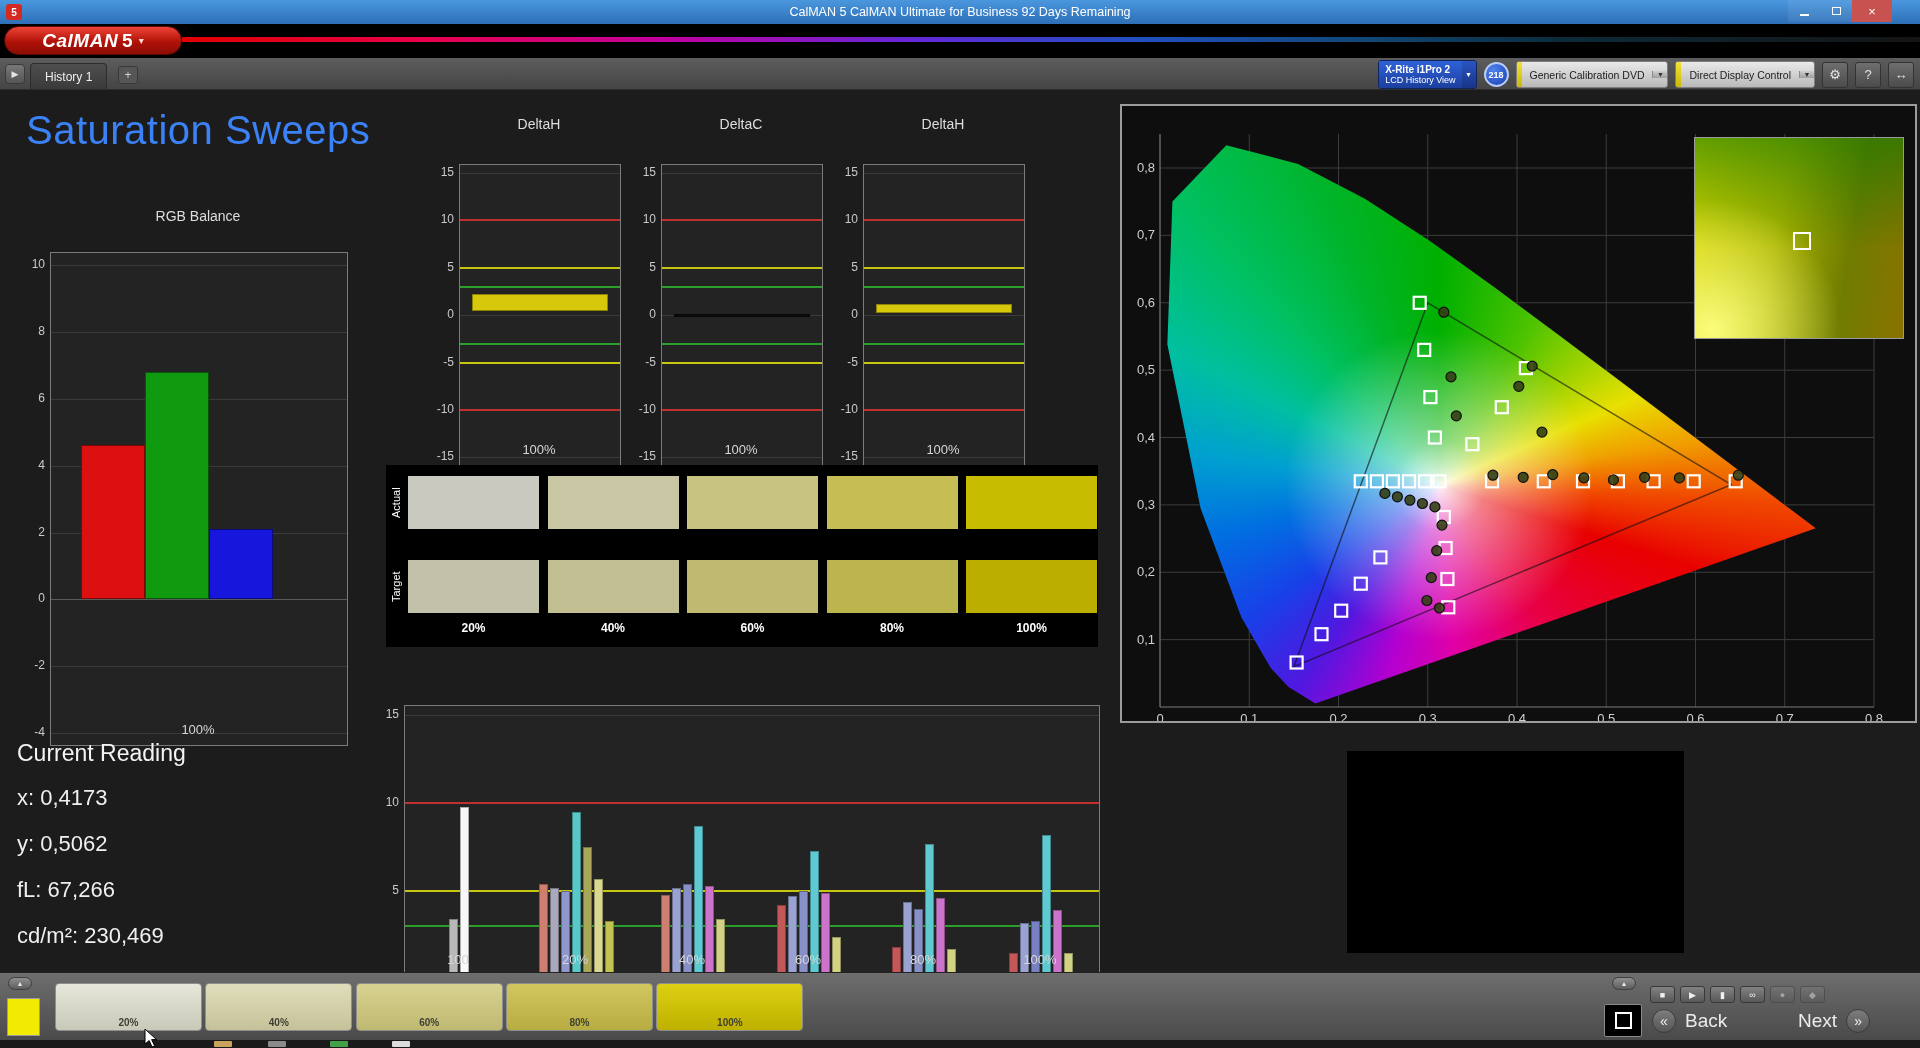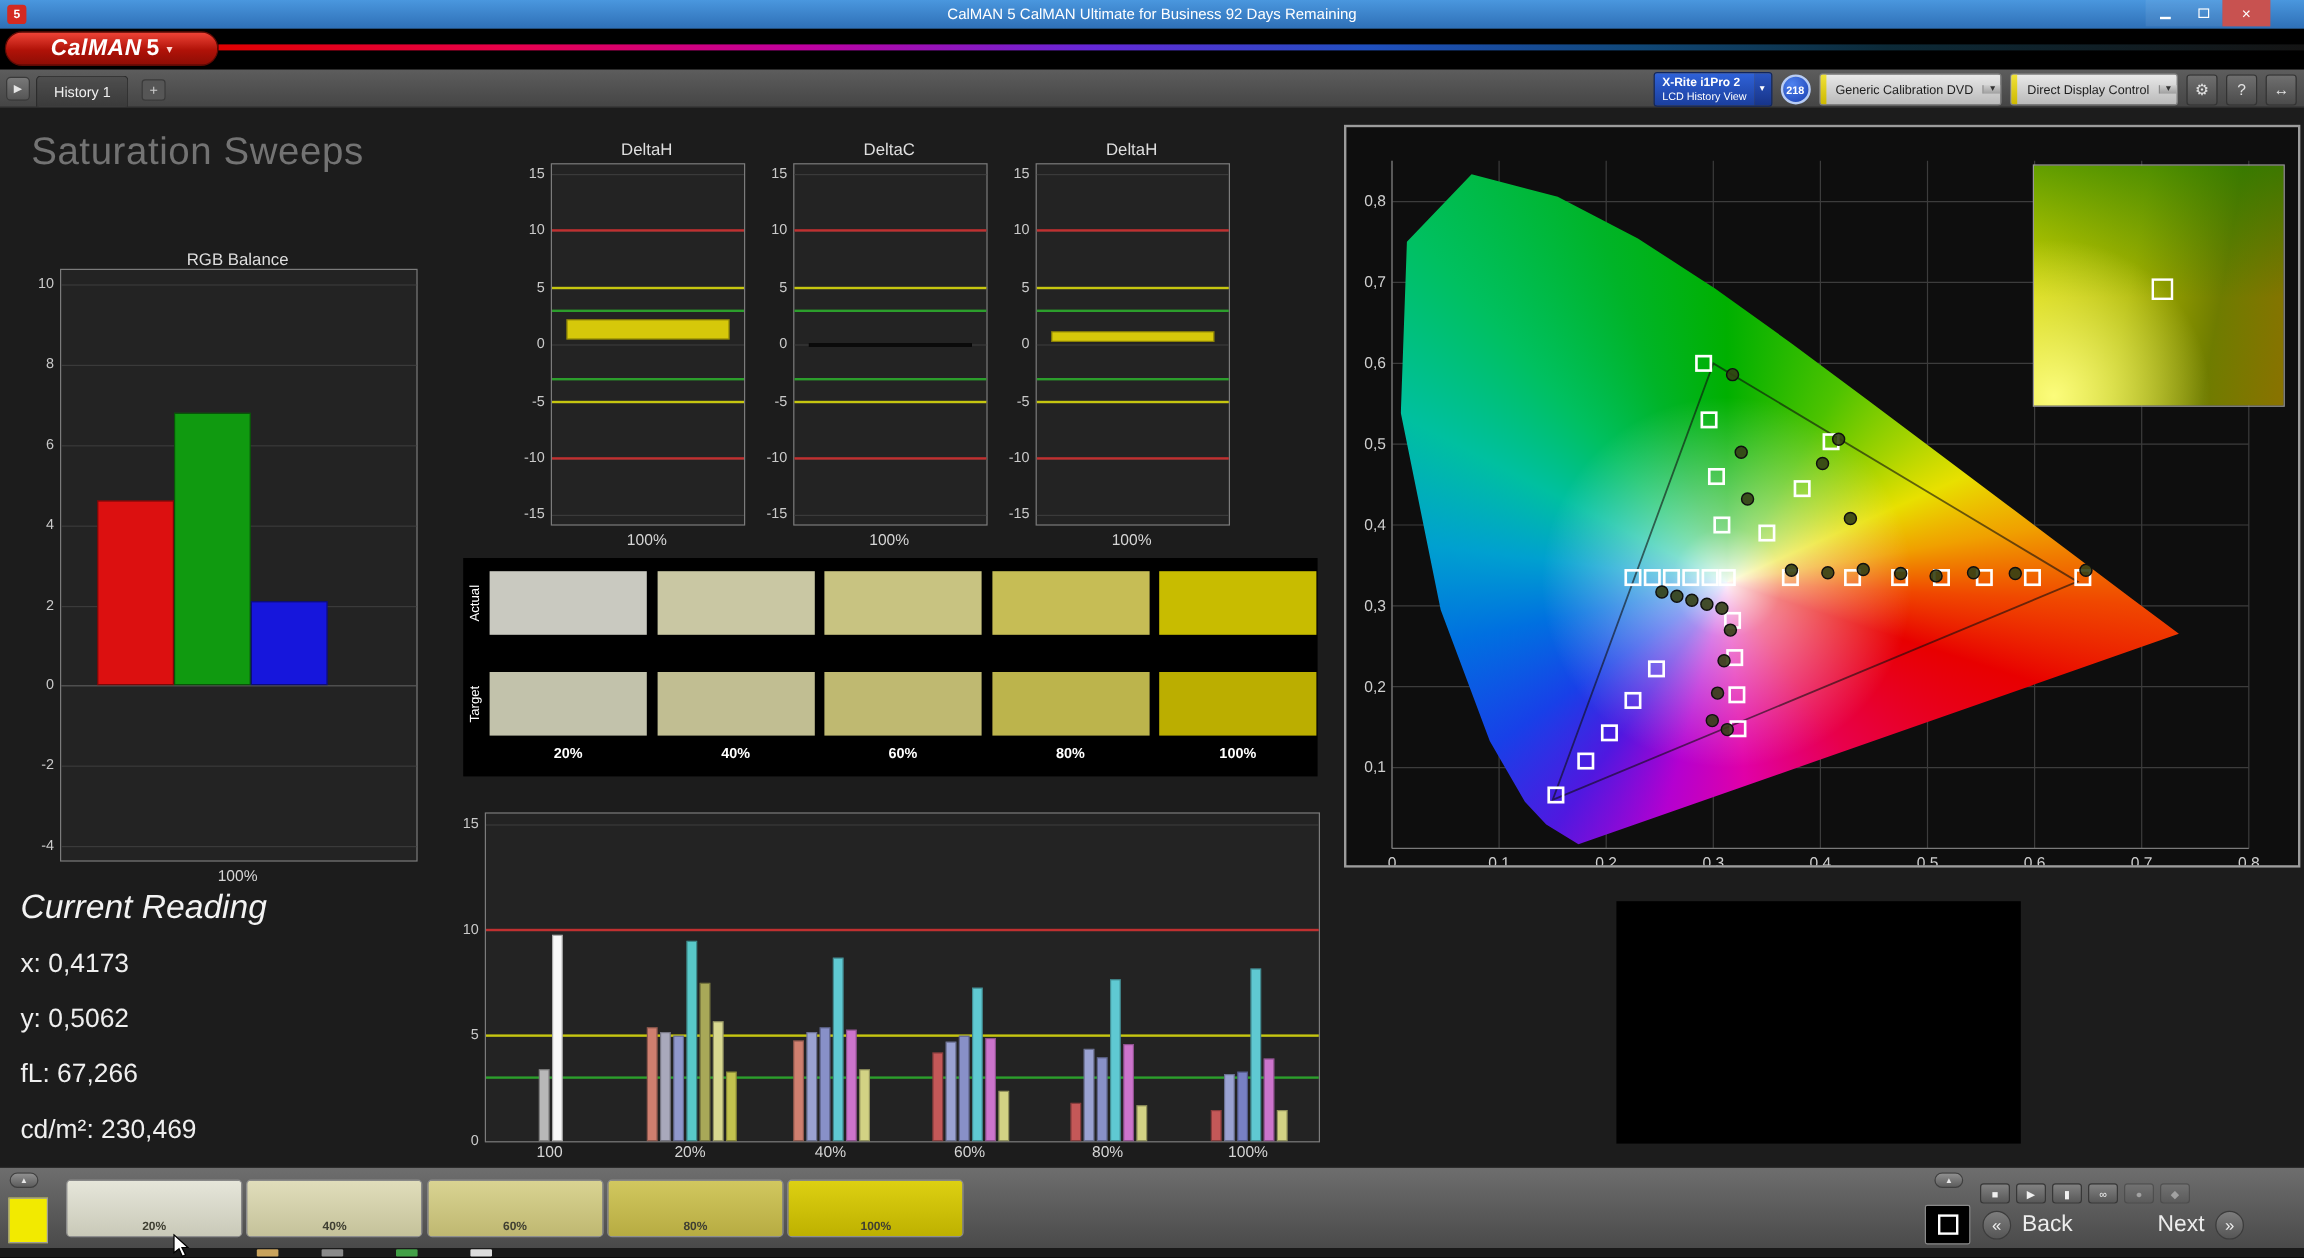--- a/index.html
+++ b/index.html
@@ -36,24 +36,24 @@
   .dd{width:14px;display:flex;align-items:center;justify-content:center;background:linear-gradient(180deg,#2a55c0,#173489);color:#fff;font-size:7px;}
   .dd.dark{background:linear-gradient(180deg,#cfcfcf,#9f9f9f);color:#333;border-left:1px solid #8a8a8a;}
   #badge{width:25px;height:25px;border-radius:50%;background:radial-gradient(circle at 35% 30%,#4f83f0,#1a3fb0);border:2px solid #b8cdf5;color:#fff;font-size:9px;font-weight:bold;display:flex;align-items:center;justify-content:center;box-sizing:border-box;}
   .src-btn{height:27px;display:flex;align-items:center;border:1px solid #7e7e7e;border-radius:3px;overflow:hidden;background:linear-gradient(180deg,#e9e9e9,#b9b9b9);box-sizing:border-box;}
   .stripe{width:5px;align-self:stretch;background:linear-gradient(180deg,#f0e23a,#cdb800);}
   .src-label{padding:0 8px;font-size:10.5px;color:#1d1d1d;white-space:nowrap;}
   .icon-btn{width:26px;height:26px;border-radius:3px;background:linear-gradient(180deg,#6f6f6f,#4b4b4b);border:1px solid #333;color:#e3e3e3;font-size:13px;display:flex;align-items:center;justify-content:center;box-sizing:border-box;}
 
   
   #main{position:absolute;top:90px;left:0;right:0;height:882px;background:#1c1c1c;}
-  #page-title{position:absolute;left:26px;top:18px;font-size:32px;font-weight:300;color:#737373;letter-spacing:.5px;}
+  #page-title{position:absolute;left:26px;top:18px;font-size:40px;font-weight:300;color:#3b82f6;letter-spacing:.5px;}
 
   .chart-title{position:absolute;top:0;left:0;width:100%;text-align:center;font-size:14px;color:#dedede;}
-  .plot{position:absolute;background:#232323;border:1px solid #7b7b7b;box-sizing:content-box;}
+  .plot{position:absolute;background:#232323;border:1px solid #7b7b7b;box-sizing:content-box;margin-top:28px;}
   .hgrid{position:absolute;left:0;right:0;height:1px;background:#3a3a3a;}
   .refline{position:absolute;left:0;right:0;height:2px;}
   .ytick{position:absolute;left:-40px;width:34px;text-align:right;font-size:12px;color:#c9c9c9;}
   .xlabel{position:absolute;width:100%;text-align:center;font-size:13px;color:#d6d6d6;}
   .vbar{position:absolute;border:1px solid rgba(0,0,0,.45);box-sizing:border-box;}
   .deltabar{position:absolute;left:12px;right:12px;border:1px solid rgba(0,0,0,.35);box-sizing:border-box;}
 
   #rgb-chart{position:absolute;left:50px;top:118px;width:296px;height:650px;}
   #rgb-plot{top:16px;left:0;width:296px;height:492px;}
   #rgb-chart .xlabel{top:514px;}
@@ -91,21 +91,21 @@
   #cie-inset{position:absolute;left:572px;top:31px;width:208px;height:200px;border:1px solid #999;
     background:
       radial-gradient(circle at 8% 96%, rgba(255,255,130,.95), rgba(255,255,130,0) 48%),
       linear-gradient(180deg, rgba(20,120,0,.6), rgba(20,120,0,0) 55%),
       linear-gradient(100deg,#d8d800 0%,#aab400 40%,#6f7c00 72%,#8a7200 100%);}
   #inset-marker{position:absolute;left:47%;top:47%;width:14px;height:14px;border:2px solid #fff;}
 
   #preview-rect{position:absolute;left:1347px;top:661px;width:337px;height:202px;background:#000;}
 
   #current-reading{position:absolute;left:17px;top:650px;}
-  #cr-heading{font-size:28px;font-weight:300;color:#f3f3f3;margin:0 0 18px 0;font-style:italic;}
+  #cr-heading{font-size:23px;font-weight:300;color:#f3f3f3;margin:0 0 18px 0;}
   .cr-line{font-size:22px;color:#efefef;margin-bottom:20px;}
 
   
   #bottombar{position:absolute;top:972px;left:0;right:0;height:68px;background:linear-gradient(180deg,#6e6e6e,#4a4a4a);border-top:1px solid #222;box-sizing:border-box;}
   .up-btn{position:absolute;top:4px;width:24px;height:13px;border-radius:7px;background:linear-gradient(180deg,#909090,#5c5c5c);border:1px solid #3f3f3f;color:#e8e8e8;font-size:8px;display:flex;align-items:center;justify-content:center;box-sizing:border-box;}
   #up-left{left:8px;} #up-right{left:1612px;}
   #cur-color{position:absolute;left:7px;top:25px;width:33px;height:38px;border:1px solid #9a9a9a;box-sizing:border-box;}
   #bottom-swatches{position:absolute;left:55px;top:10px;width:760px;height:48px;}
   .bswatch{position:absolute;top:0;width:147px;height:48px;border:1px solid #8e8e8e;border-radius:4px;box-sizing:border-box;}
   .bslabel{position:absolute;bottom:2px;left:0;width:100%;text-align:center;font-size:10px;color:#3f3f32;font-weight:bold;}

